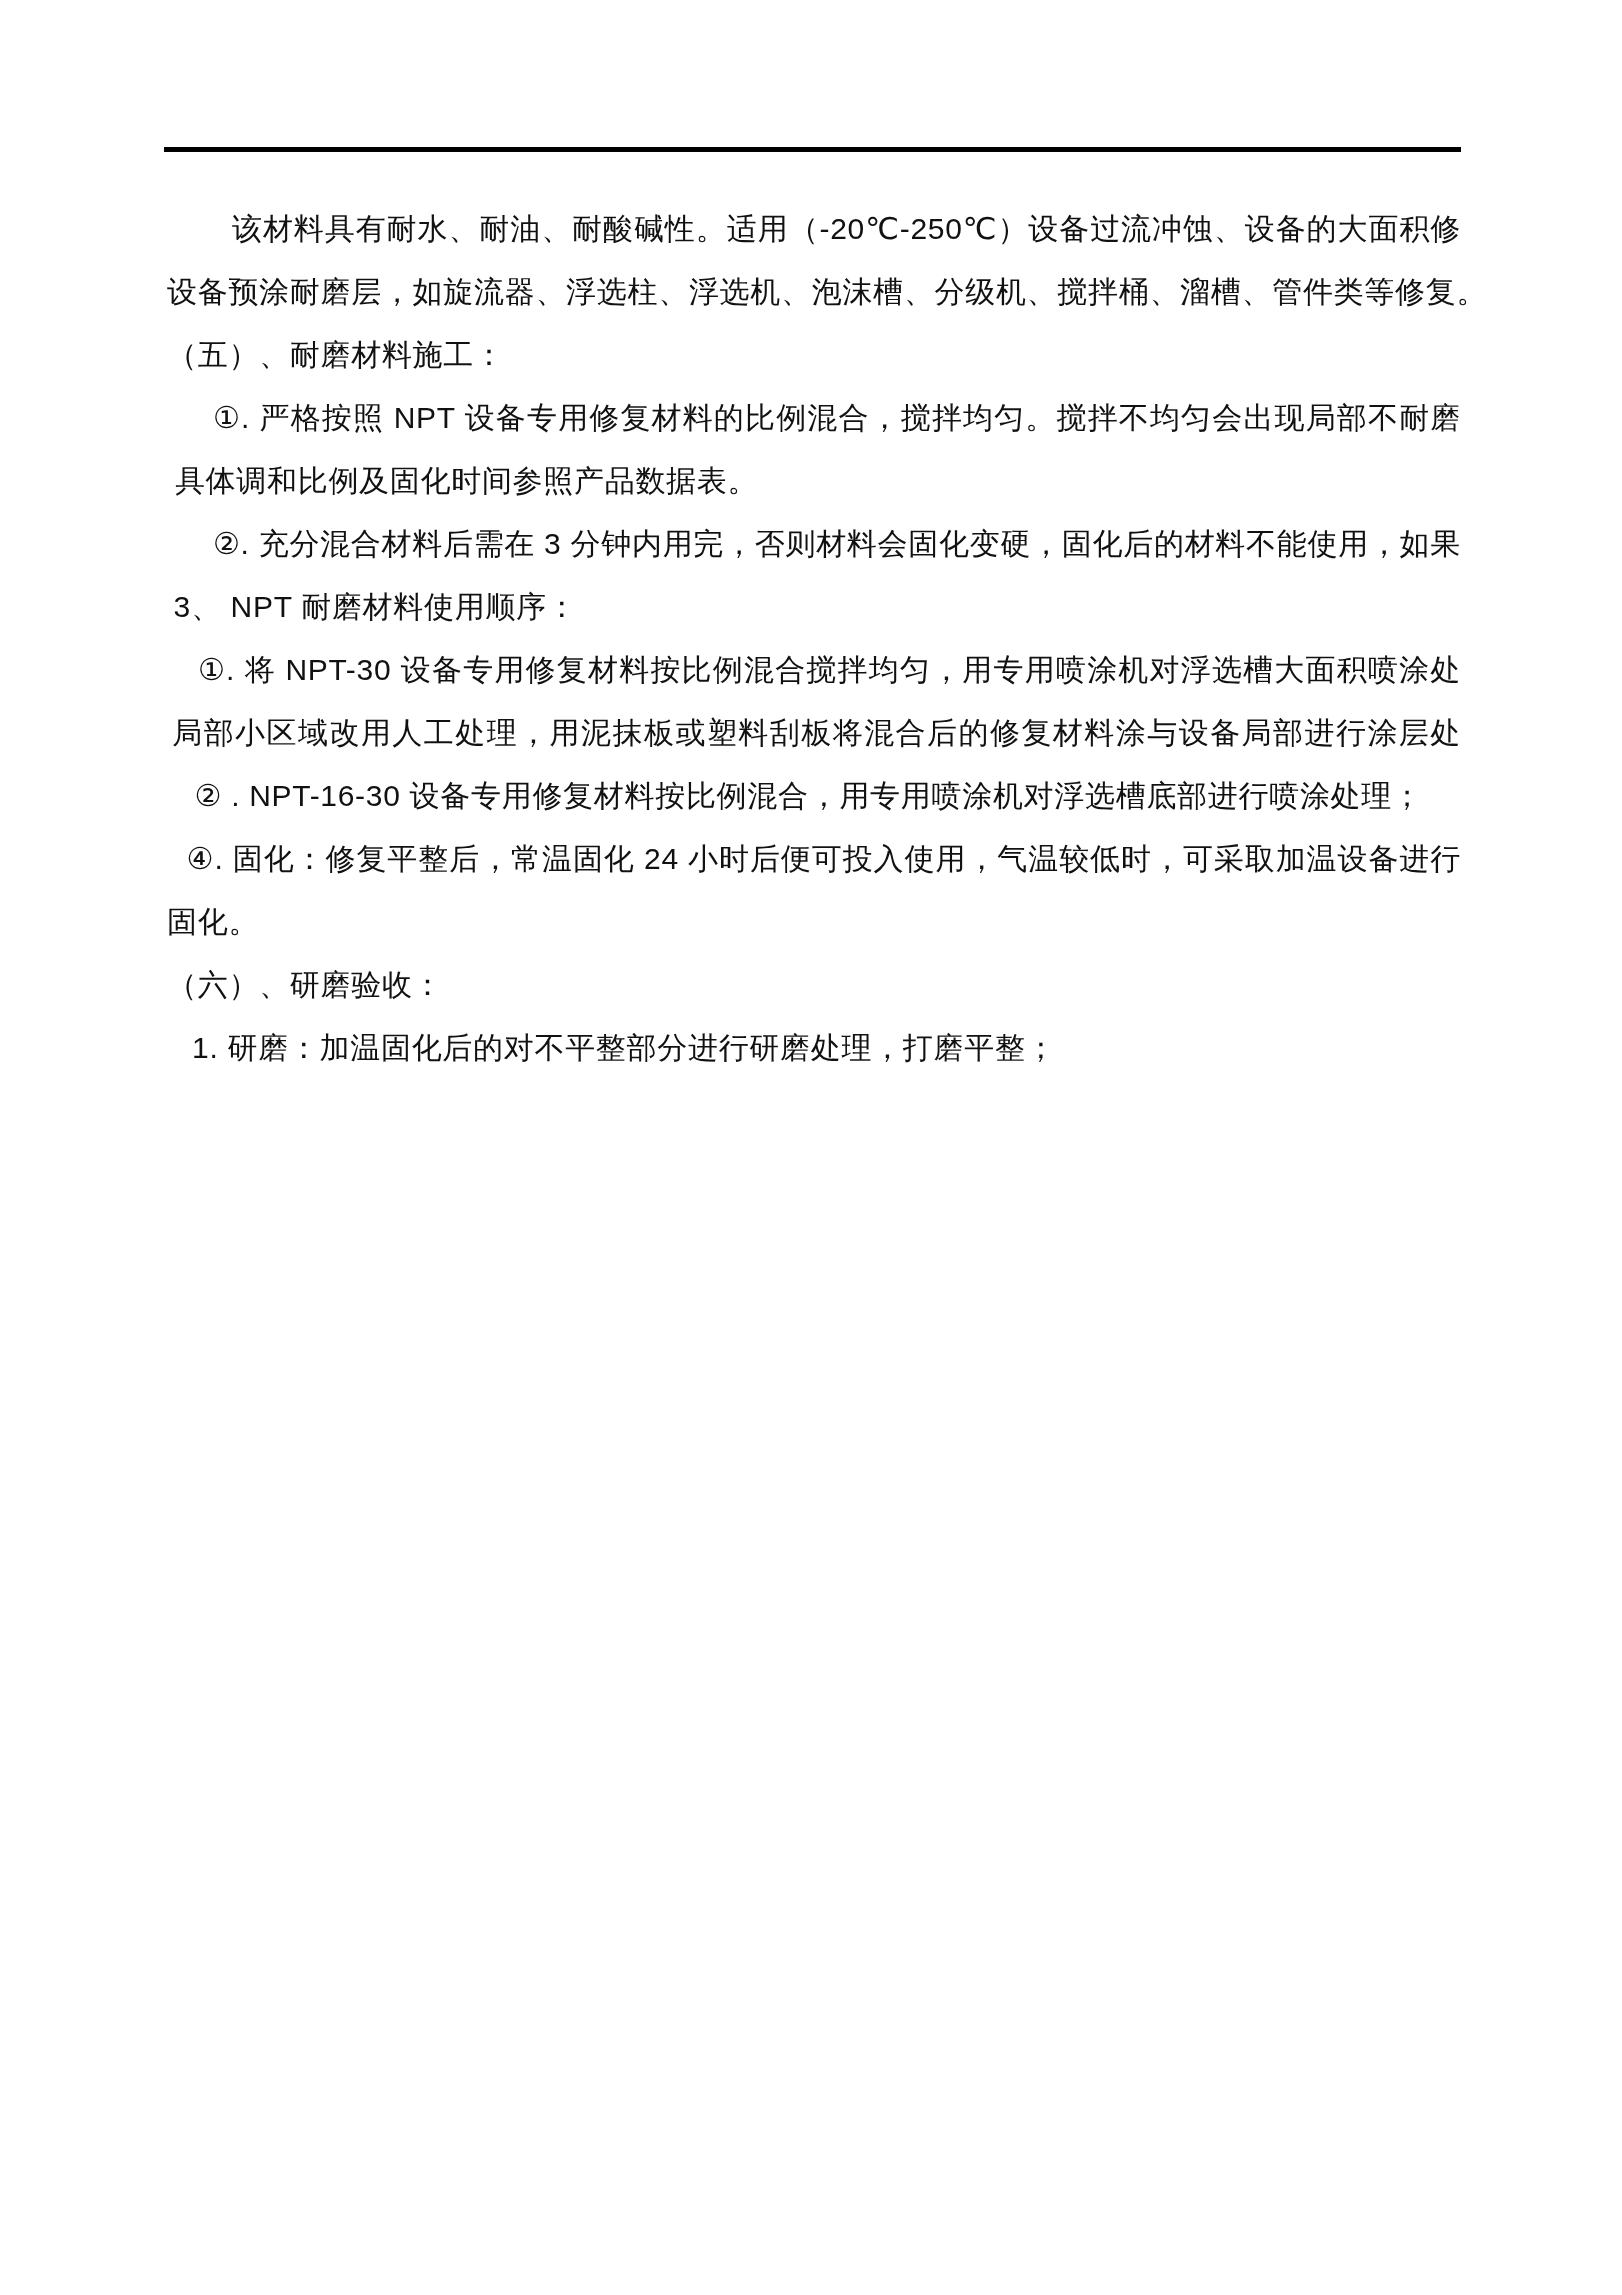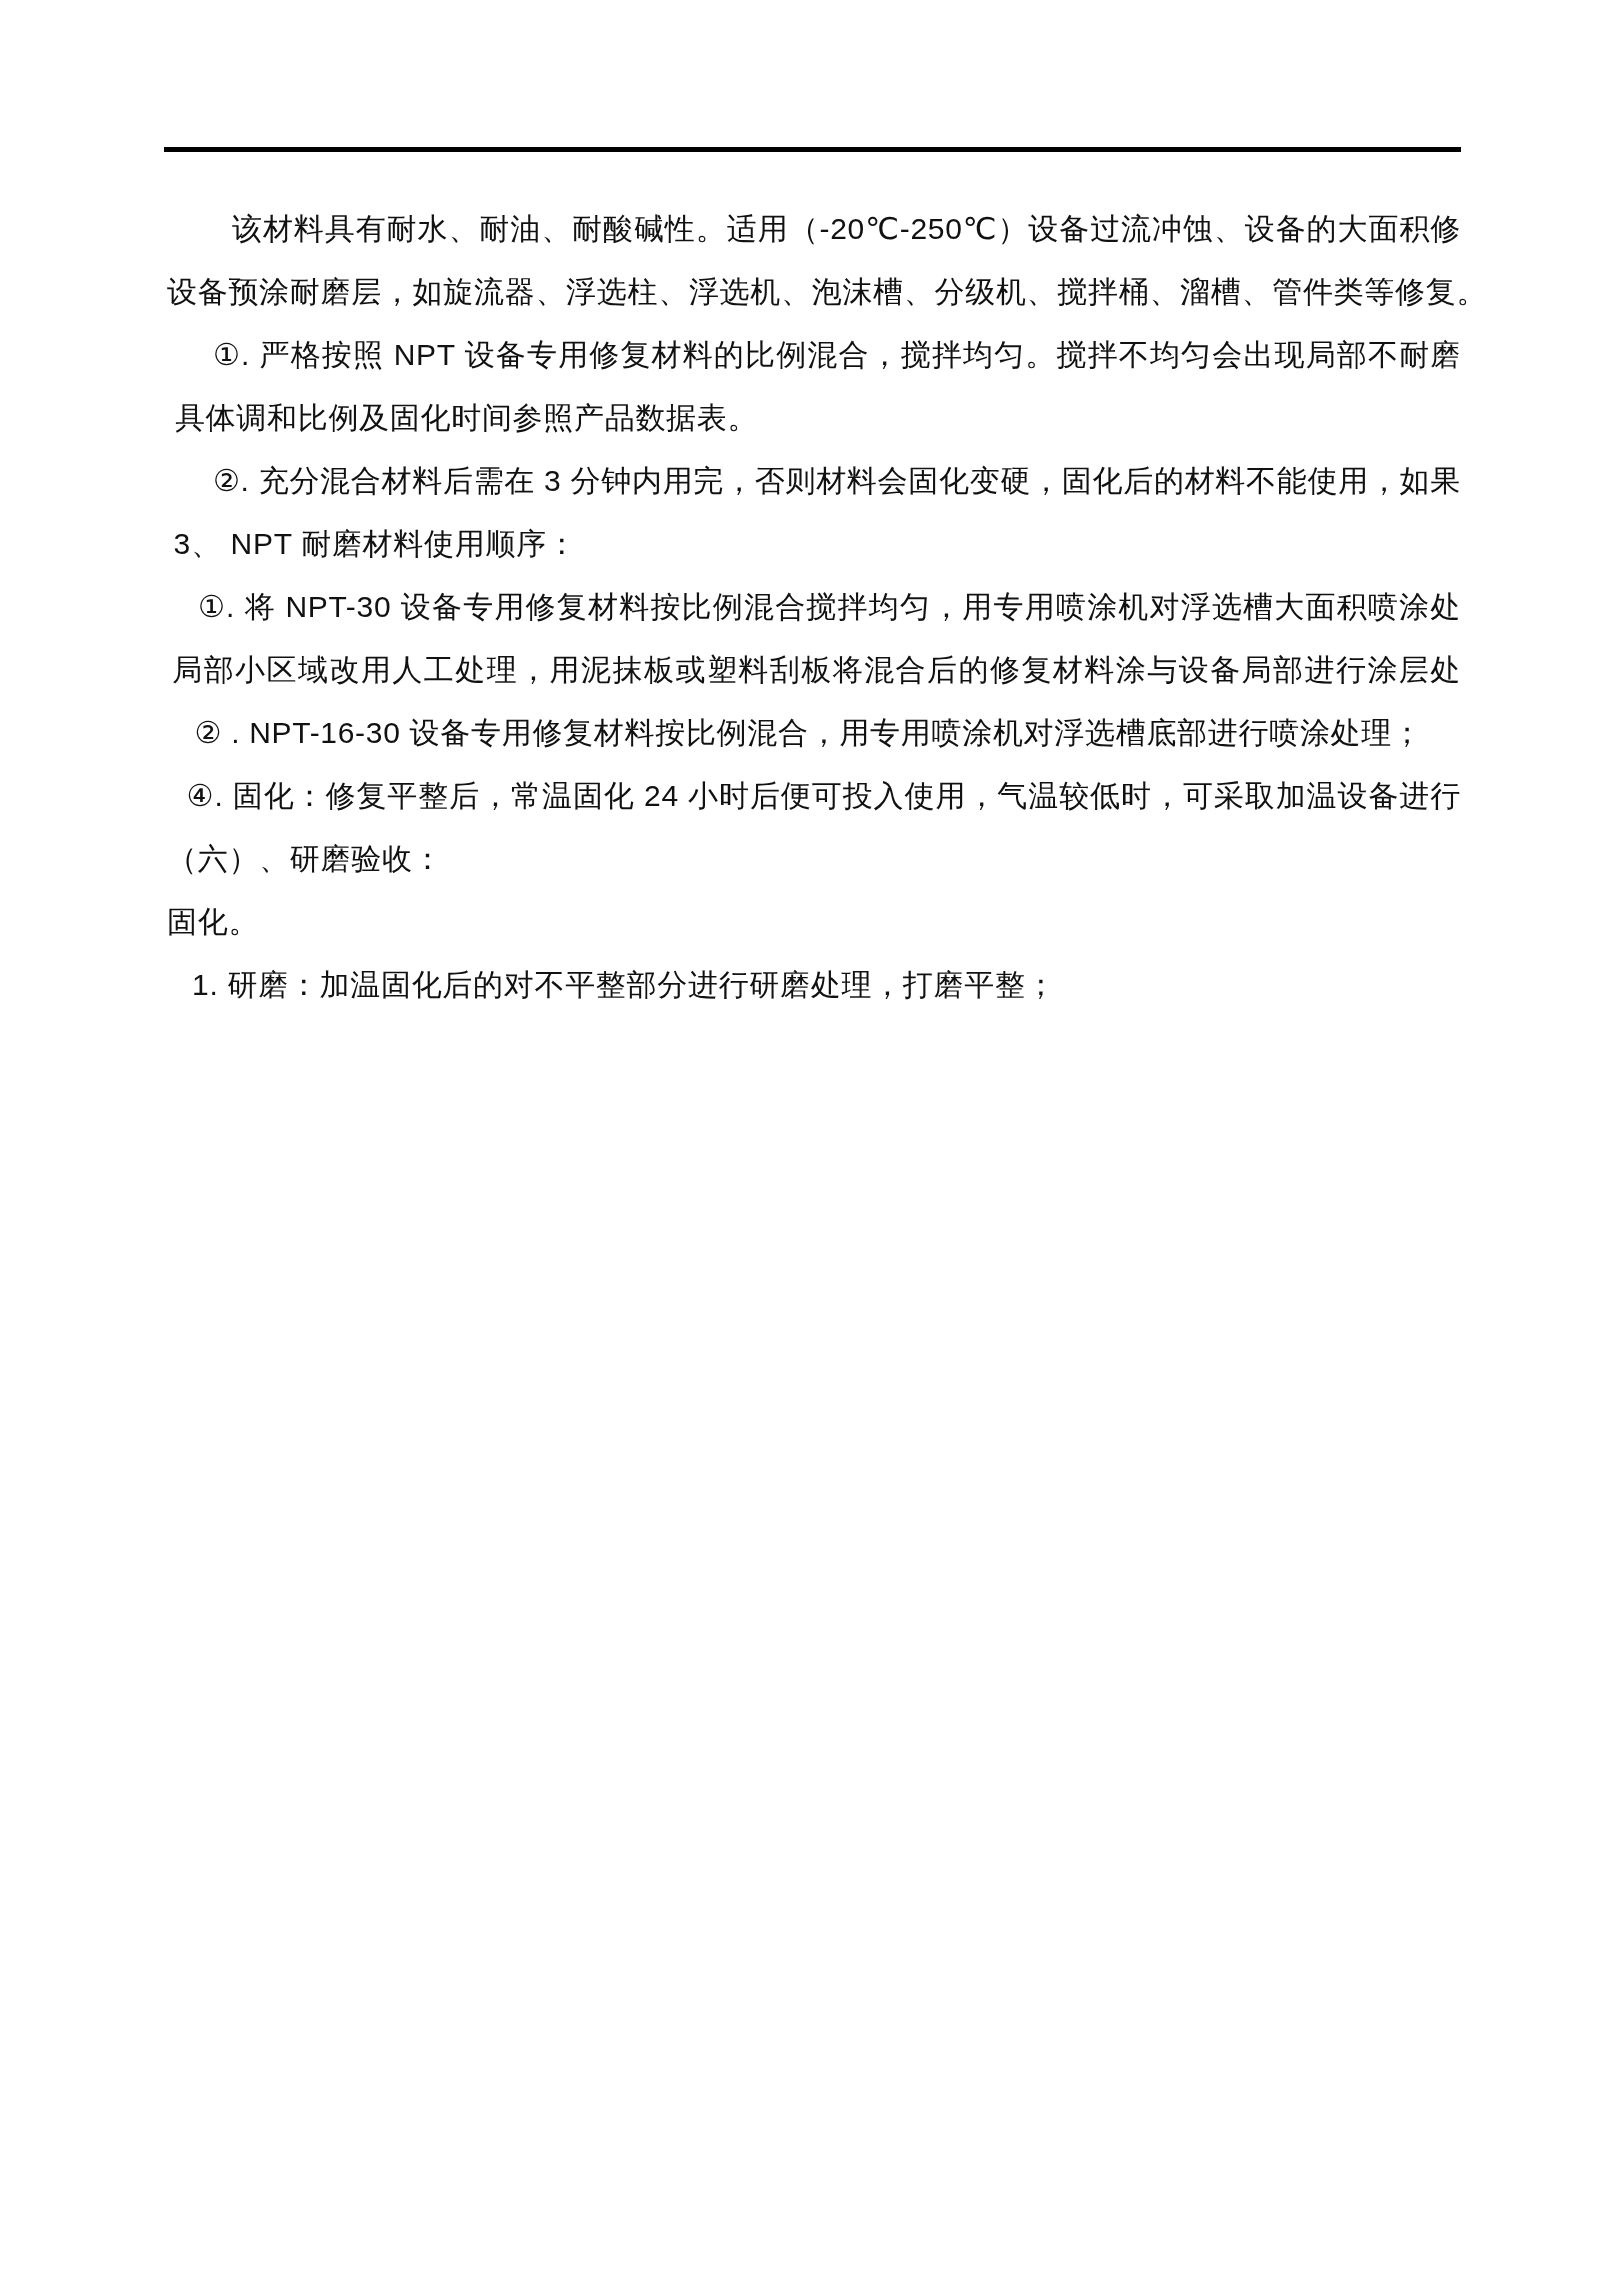--- a/index.html
+++ b/index.html
@@ -56,26 +56,27 @@
   .i100 { padding-left: 65px; }
 </style>
 </head>
 <body>
 
 <div class="page">
   <div class="header-rule"></div>
   <div class="doc-body">
     <div class="ln i100 just">该材料具有耐水、耐油、耐酸碱性。适用（-20℃-250℃）设备过流冲蚀、设备的大面积修复、</div>
     <div class="ln">设备预涂耐磨层，如旋流器、浮选柱、浮选机、泡沫槽、分级机、搅拌桶、溜槽、管件类等修复。</div>
+    <div class="ln">（五）、耐磨材料施工：</div>
     <div class="ln i70 just">①. 严格按照 NPT 设备专用修复材料的比例混合，搅拌均匀。搅拌不均匀会出现局部不耐磨情况。</div>
     <div class="ln i12">具体调和比例及固化时间参照产品数据表。</div>
     <div class="ln i70 just">②. 充分混合材料后需在 3 分钟内用完，否则材料会固化变硬，固化后的材料不能使用，如果使</div>
     <div class="ln i10">3、 NPT 耐磨材料使用顺序：</div>
     <div class="ln i47 just">①. 将 NPT-30 设备专用修复材料按比例混合搅拌均匀，用专用喷涂机对浮选槽大面积喷涂处理，对</div>
     <div class="ln i8 just">局部小区域改用人工处理，用泥抹板或塑料刮板将混合后的修复材料涂与设备局部进行涂层处理，朝</div>
     <div class="ln i42">② . NPT-16-30 设备专用修复材料按比例混合，用专用喷涂机对浮选槽底部进行喷涂处理；</div>
     <div class="ln i30 just">④. 固化：修复平整后，常温固化 24 小时后便可投入使用，气温较低时，可采取加温设备进行升温</div>
+    <div class="ln">固化。</div>
     <div class="ln">（六）、研磨验收：</div>
-    <div class="ln">固化。</div>
     <div class="ln i38">1. 研磨：加温固化后的对不平整部分进行研磨处理，打磨平整；</div>
   </div>
 </div>
 
 
 </body></html>

